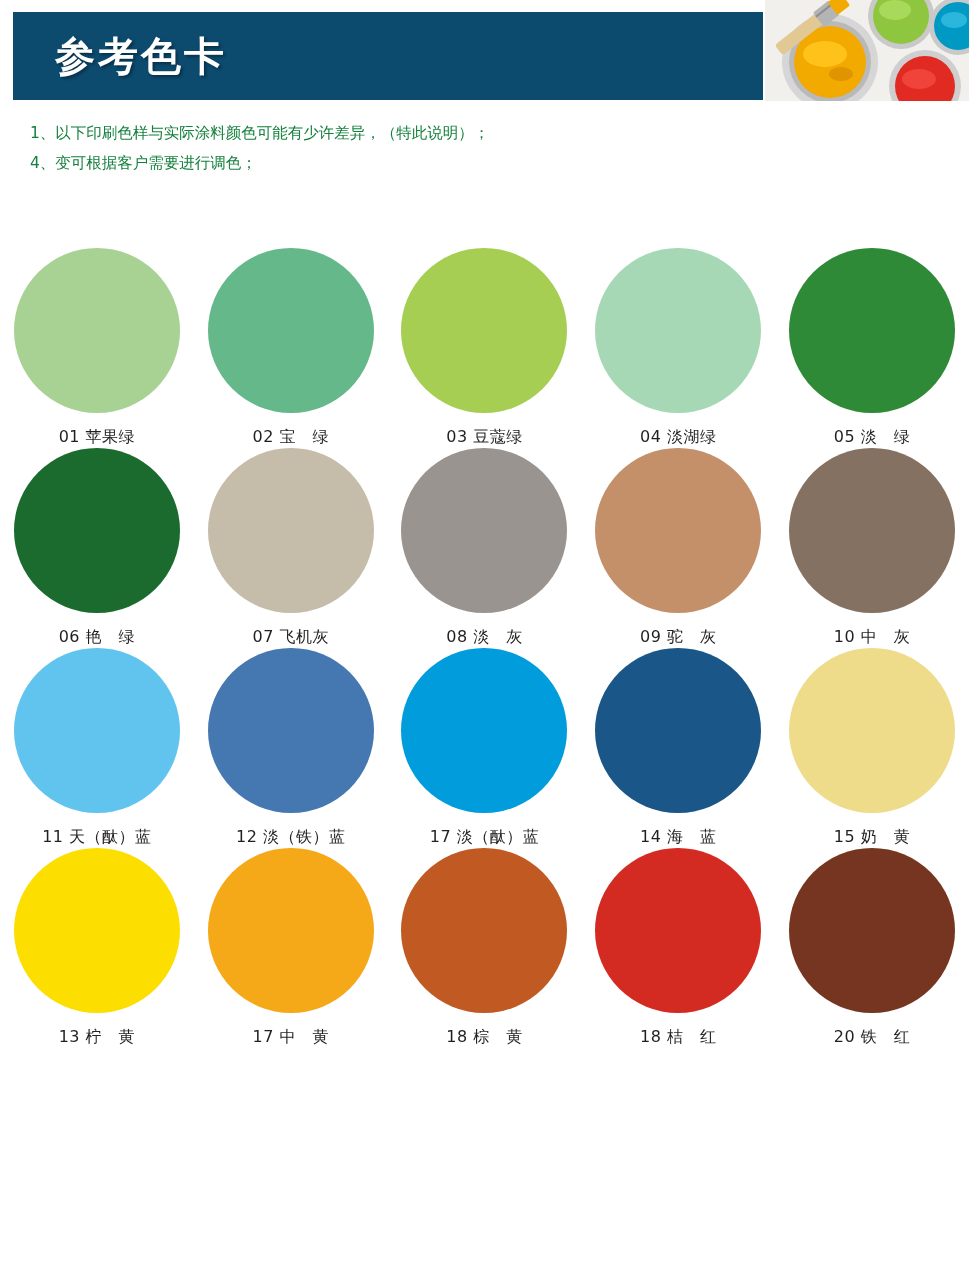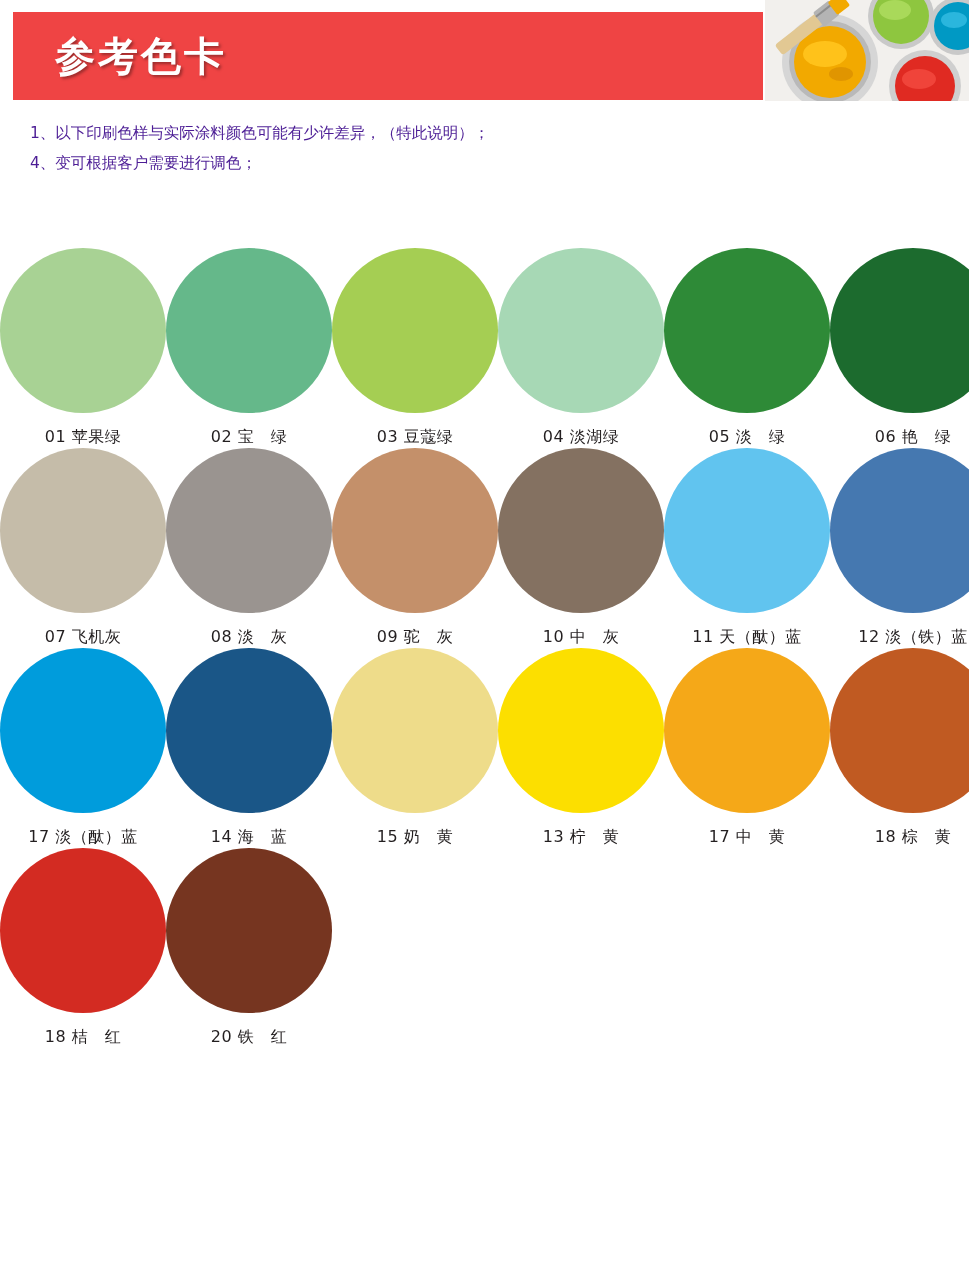--- a/index.html
+++ b/index.html
@@ -59,33 +59,33 @@
   
   .notes {
     position: absolute;
     left: 30px;
     top: 118px;
     width: 700px;
   }
   .note-line {
     font-size: 15.5px;
     line-height: 30px;
-    color: #4c1d95;
+    color: #15803d;
     white-space: nowrap;
     font-family: "DejaVu Sans", "Liberation Sans", sans-serif;
   }
 
   
   .grid {
     position: absolute;
     left: 0px;
     top: 248px;
     width: 969px;
     display: grid;
-    grid-template-columns: repeat(6, 1fr);
+    grid-template-columns: repeat(5, 1fr);
     grid-auto-rows: 200px;
     justify-items: center;
   }
   .cell {
     width: 100%;
     display: flex;
     flex-direction: column;
     align-items: center;
   }
   .swatch {
@@ -99,21 +99,21 @@
     color: #231f20;
     letter-spacing: 0.5px;
     white-space: pre;
     font-family: "DejaVu Sans", "Liberation Sans", sans-serif;
   }
 </style>
 </head>
 <body>
 
 <div class="header">
-  <div class="header-banner" style="background: #ef4444;">
+  <div class="header-banner" style="background: #0c4a6e;">
     <div class="header-title">参考色卡</div>
   </div>
   <div class="header-photo">
     <svg width="204" height="101" viewBox="0 0 204 101" xmlns="http://www.w3.org/2000/svg">
       <rect x="0" y="0" width="204" height="101" fill="#f2f0ed"></rect>
 
       <circle cx="136" cy="16" r="33" fill="#c9c9c9"></circle>
       <circle cx="136" cy="16" r="28" fill="#8ec63f"></circle>
       <ellipse cx="130" cy="10" rx="16" ry="10" fill="#a9d95a"></ellipse>
 

